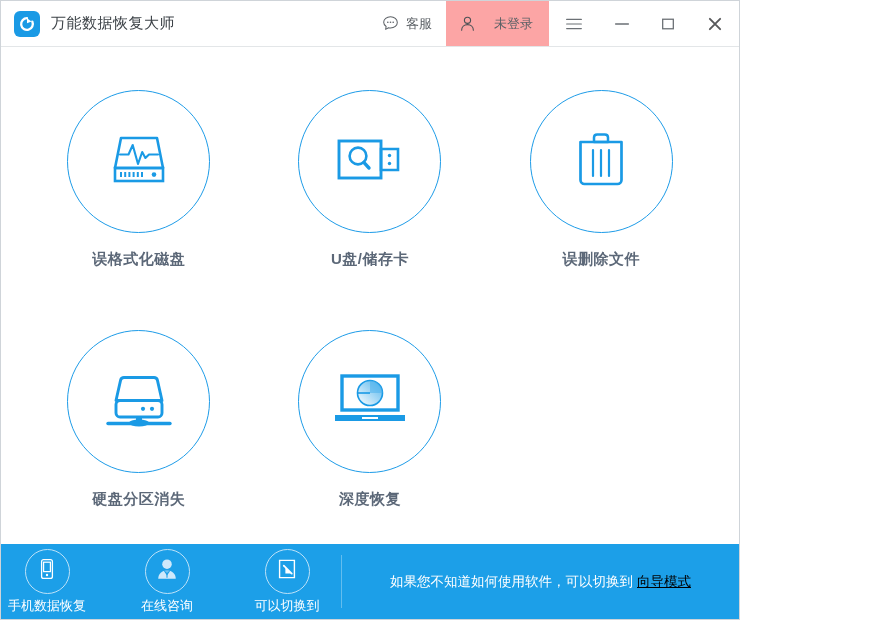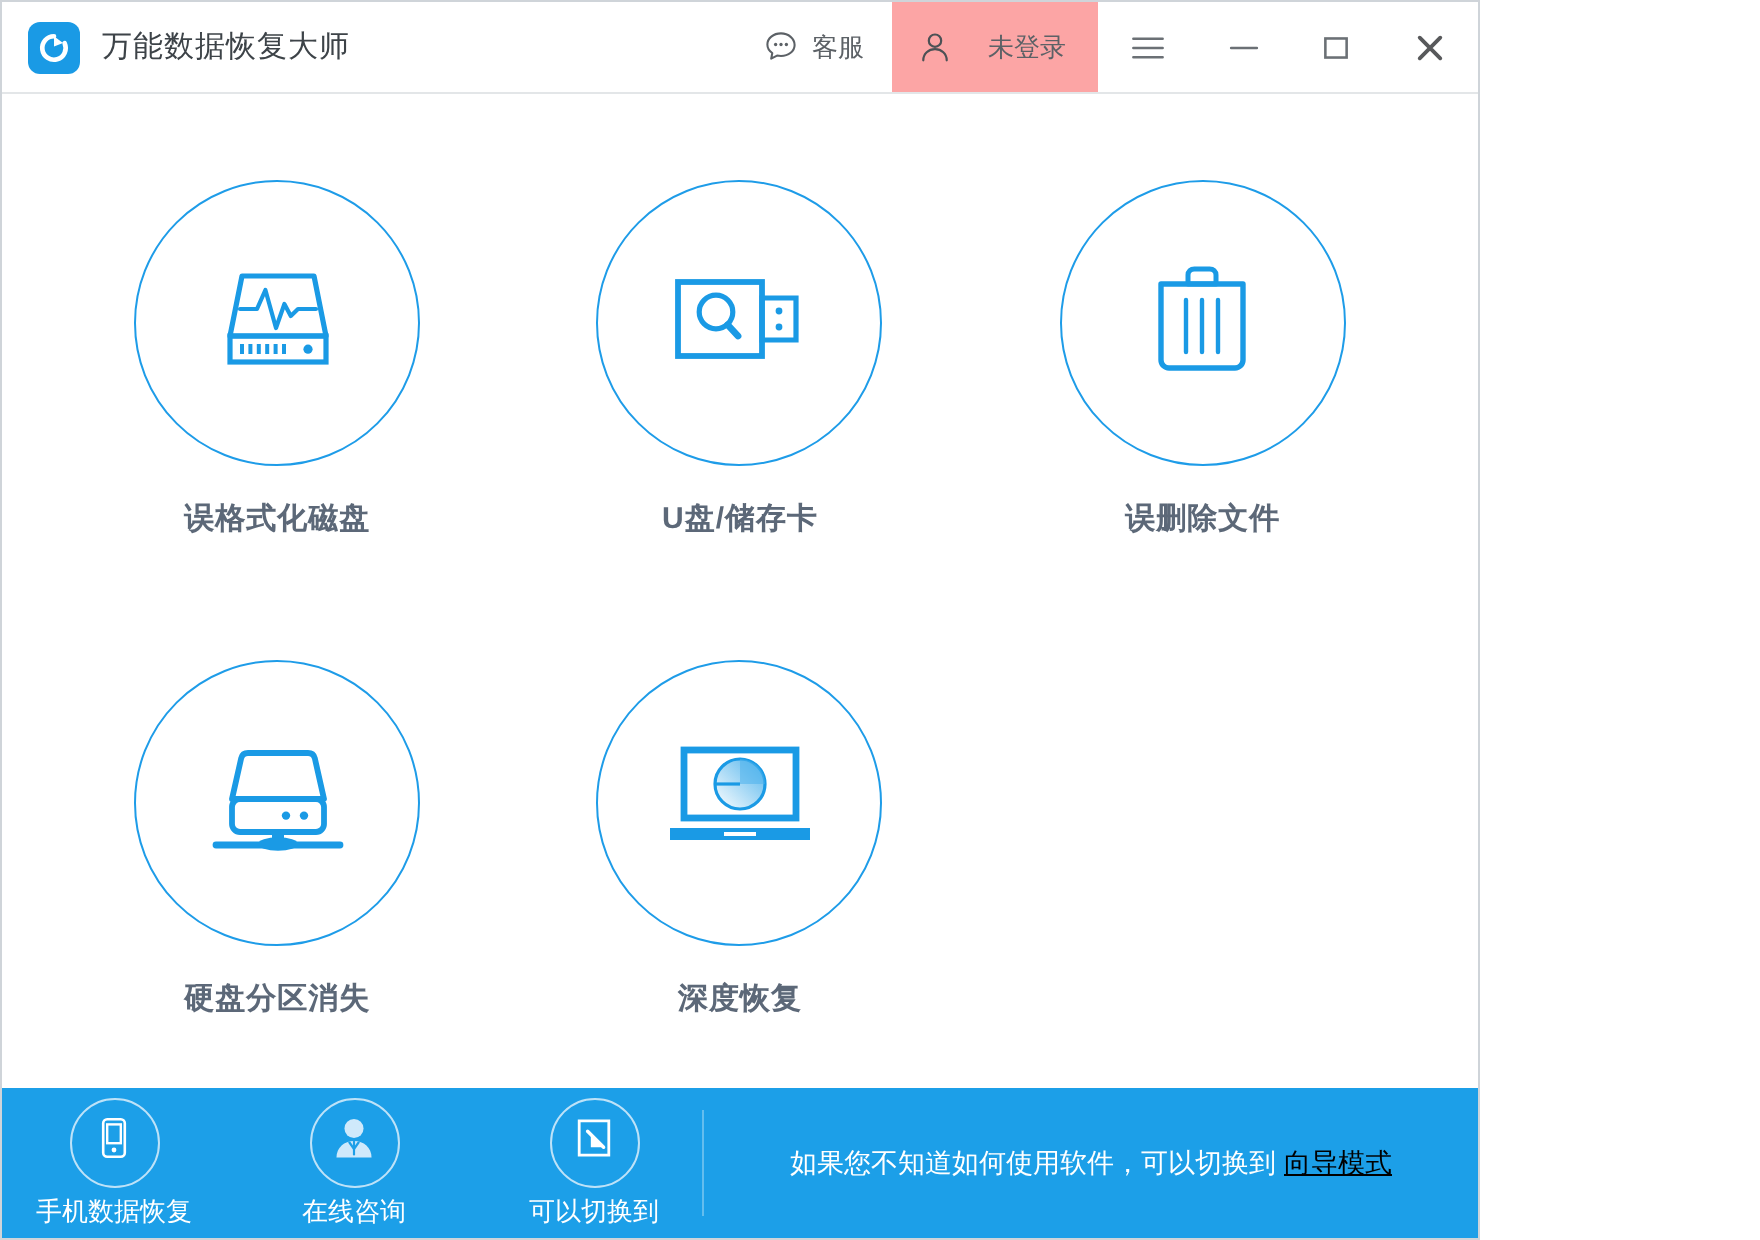--- a/index.html
+++ b/index.html
@@ -76,21 +76,21 @@
     letter-spacing:.5px;white-space:nowrap;
   }
 
   
   .footer{
     height:75px;min-height:75px;
     background:#1c9fe8;
     display:flex;align-items:stretch;
     position:relative;
   }
-  .foot-actions{display:flex;align-items:center;padding-left:10px;gap:28px;}
+  .foot-actions{display:flex;align-items:center;padding-left:0;gap:28px;}
   .foot-item{
     display:flex;flex-direction:column;align-items:center;
     cursor:pointer;user-select:none;width:92px;
   }
   .foot-circle{
     width:45px;height:45px;border-radius:50%;
     border:1.6px solid #bde2f8;
     display:flex;align-items:center;justify-content:center;
     box-sizing:border-box;
   }

